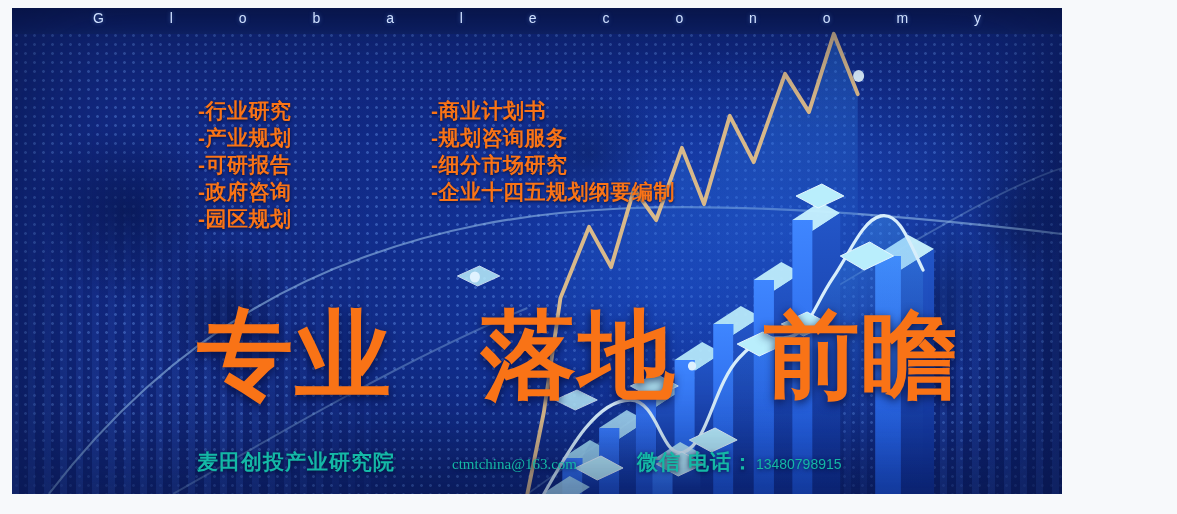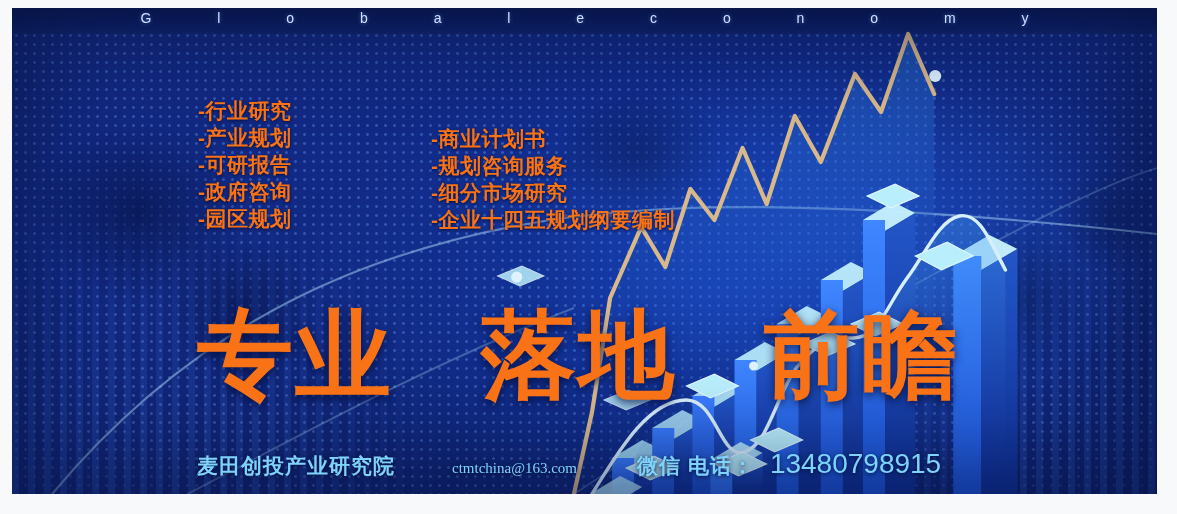--- a/index.html
+++ b/index.html
@@ -5,21 +5,21 @@
   * { margin:0; padding:0; box-sizing:border-box; }
   html,body { width:1177px; height:514px; overflow:hidden; }
   body {
     background:#f7f9fb;
     font-family:"Liberation Sans", sans-serif;
   }
 
   #banner {
     position:absolute;
     left:12px; top:8px;
-    width:1145px; height:486px;
+    width:1050px; height:486px;
     overflow:hidden;
     background:#0f2472;
   }
 
   
   .bg-base {
     position:absolute; inset:0;
     background:
       radial-gradient(ellipse 70% 90% at 62% 58%, rgba(20,62,180,0.85) 0%, rgba(14,40,130,0.25) 55%, rgba(10,28,95,0) 80%),
       linear-gradient(165deg, #12277a 0%, #122a86 30%, #102472 62%, #0d1f64 100%);
@@ -107,21 +107,21 @@
     position:absolute;
     color:#f97316;
     font-size:21px;
     line-height:27px;
     font-weight:bold;
     letter-spacing:.5px;
     text-shadow:0 1px 3px rgba(2,10,45,.85);
     white-space:nowrap;
   }
   #svc-left  { left:186px; top:89px; }
-  #svc-right { left:419px; top:89px;margin-top:28px; }
+  #svc-right { left:419px; top:89px; }
   .svc li { list-style:none; }
 
   
   #headline {
     position:absolute;
     left:185px; top:297px;
     color:#f97316;
     font-size:96px;
     line-height:100px;
     font-weight:bold;
@@ -129,28 +129,28 @@
     white-space:nowrap;
     text-shadow:0 3px 10px rgba(4,14,60,.8);
   }
   #headline .gap { display:inline-block; width:30px; }
 
   
   #footer {
     position:absolute;
     left:185px; top:440px;
     display:flex; align-items:baseline;
-    color:#7dd3fc;
+    color:#14b8a6;
     white-space:nowrap;
     text-shadow:0 1px 4px rgba(3,12,50,.9);
   }
   #footer .org    { font-size:21px; font-weight:bold; letter-spacing:1px; }
   #footer .email  { font-size:15px; font-weight:normal; margin-left:57px; letter-spacing:0px;font-family:Liberation Serif, serif; }
   #footer .wechat { font-size:21px; font-weight:bold; margin-left:60px; letter-spacing:1px; }
-  #footer .phone  { font-size:28px; font-weight:normal; margin-left:16px; }
+  #footer .phone  { font-size:14px; font-weight:normal; margin-left:2px; }
 </style>
 </head>
 <body>
 
 <div id="banner">
 
   <div class="bg-base"></div>
   <div class="bg-dots"></div>
   <div class="bg-continents"></div>
   <div class="bg-stripes"></div>

